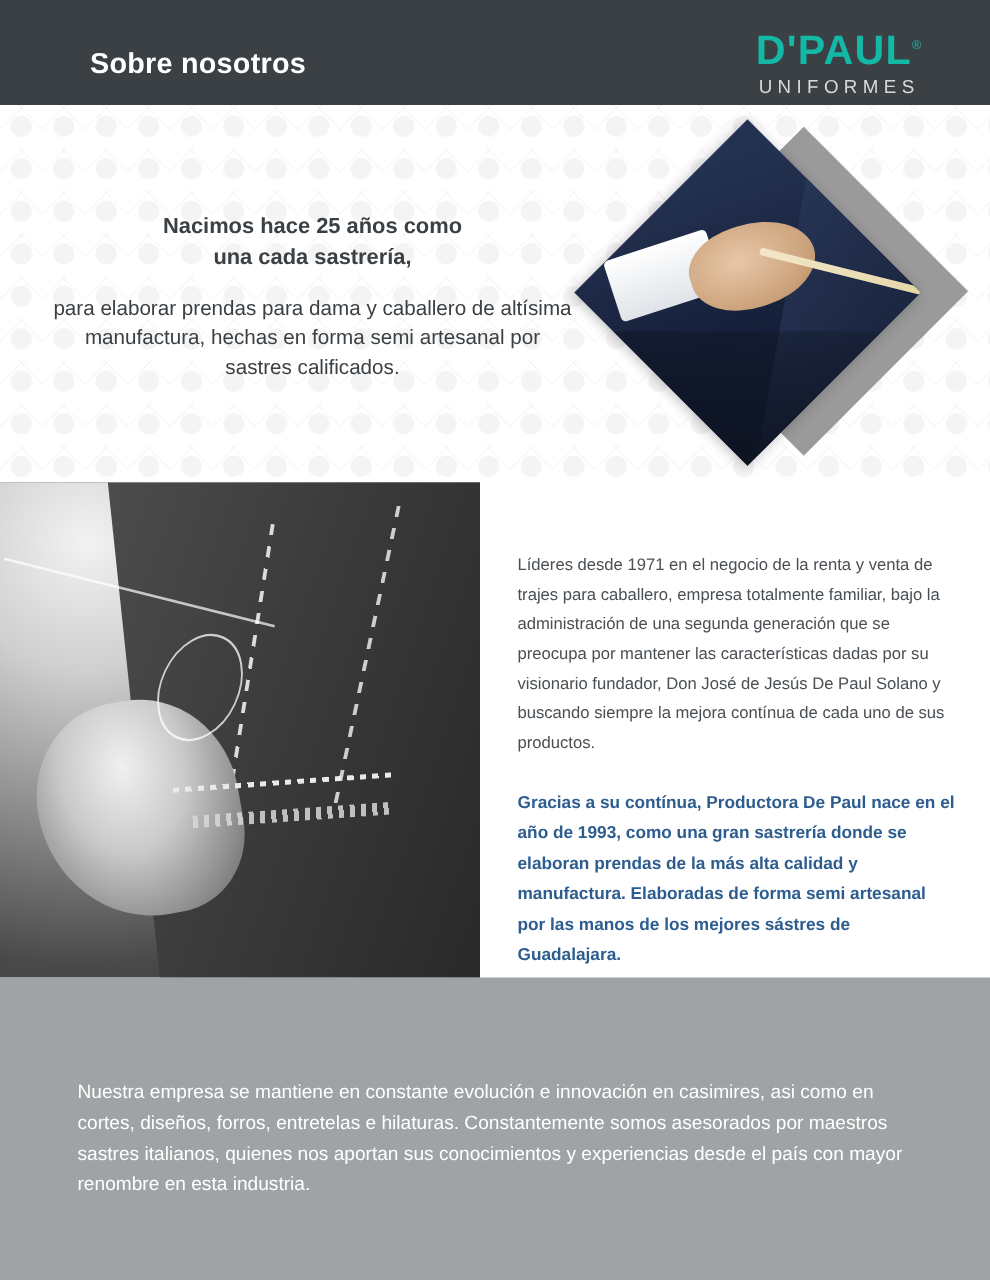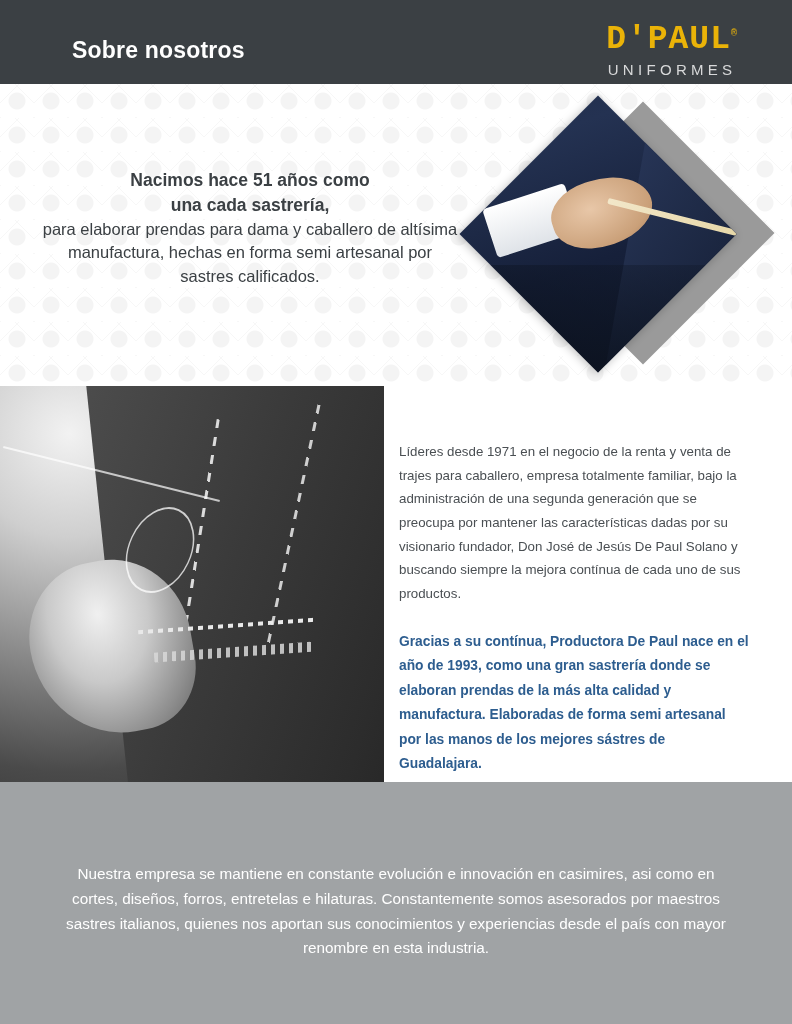--- a/index.html
+++ b/index.html
@@ -33,22 +33,22 @@
     color: #ffffff;
     font-size: 23px;
     font-weight: bold;
     letter-spacing: 0.2px;
   }
   .logo-block {
     text-align: center;
     padding-right: 6px;
   }
   .logo-main {
-    color: #eab308;
-    font-family: Liberation Mono, monospace;
+    color: #14b8a6;
+    font-family: Liberation Sans, sans-serif;
     font-size: 33px;
     font-weight: bold;
     letter-spacing: 1px;
     line-height: 1;
     position: relative;
     display: inline-block;
   }
   .logo-reg {
     font-size: 10px;
     vertical-align: super;
@@ -93,21 +93,21 @@
     line-height: 1.42;
   }
   .intro-strong {
     font-size: 17.5px;
     font-weight: bold;
     display: block;
   }
   .intro-rest {
     font-size: 16.5px;
     display: block;
-    margin-top: 0;
+    margin-top: 18px;
   }
 
   
   .diamond-wrap {
     position: absolute;
     top: 120px;
     left: 490px;
     width: 260px;
     height: 230px;
   }
@@ -241,21 +241,21 @@
     position: absolute;
     left: 0%; top: 22%;
     width: 58%; height: 2px;
     background: rgba(255,255,255,0.7);
     transform: rotate(14deg);
   }
 
   .right-text {
     position: absolute;
     top: 386px;
-    left: 399px;
+    left: 414px;
     width: 352px;
   }
   .para-1 {
     color: #4a4f53;
     font-size: 13.3px;
     line-height: 1.78;
     margin-top: 54px;
   }
   .para-2 {
     color: #2d5d8f;
@@ -270,21 +270,20 @@
     position: absolute;
     top: 782px; left: 0;
     width: 792px; height: 242px;
     background: #a0a3a5;
   }
   .footer-text {
     position: absolute;
     top: 862px;
     left: 62px;
     width: 668px;
-    text-align: center;
     color: #ffffff;
     font-size: 15.3px;
     line-height: 1.62;
   }
 </style>
 </head>
 <body>
 
 <div class="page">
 
@@ -294,21 +293,21 @@
       <div class="logo-main">
         <span>D'PAUL</span><span class="logo-reg">®</span>
       </div>
       <div class="logo-sub">UNIFORMES</div>
     </div>
   </div>
 
   <div class="pattern-band"></div>
 
   <div class="intro">
-    <span class="intro-strong">Nacimos hace 51 años como</span>
+    <span class="intro-strong">Nacimos hace 25 años como</span>
     <span class="intro-strong">una cada sastrería,</span>
     <span class="intro-rest">para elaborar prendas para dama y caballero de altísima manufactura, hechas en forma semi artesanal por sastres calificados.</span>
   </div>
 
   <div class="diamond-wrap">
     <div class="diamond-gray"></div>
     <div class="diamond-photo">
       <div class="diamond-photo-inner">
         <div class="dp-lapel"></div>
         <div class="dp-shoulder"></div>

